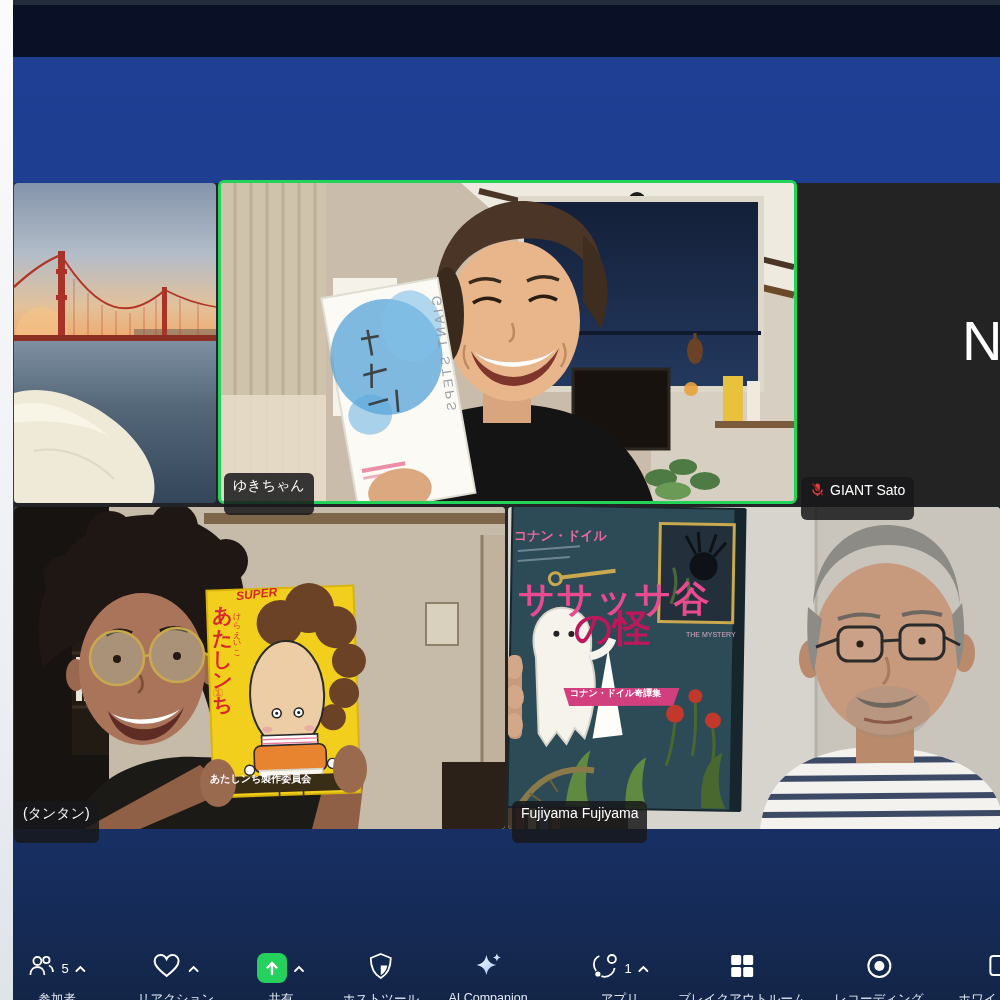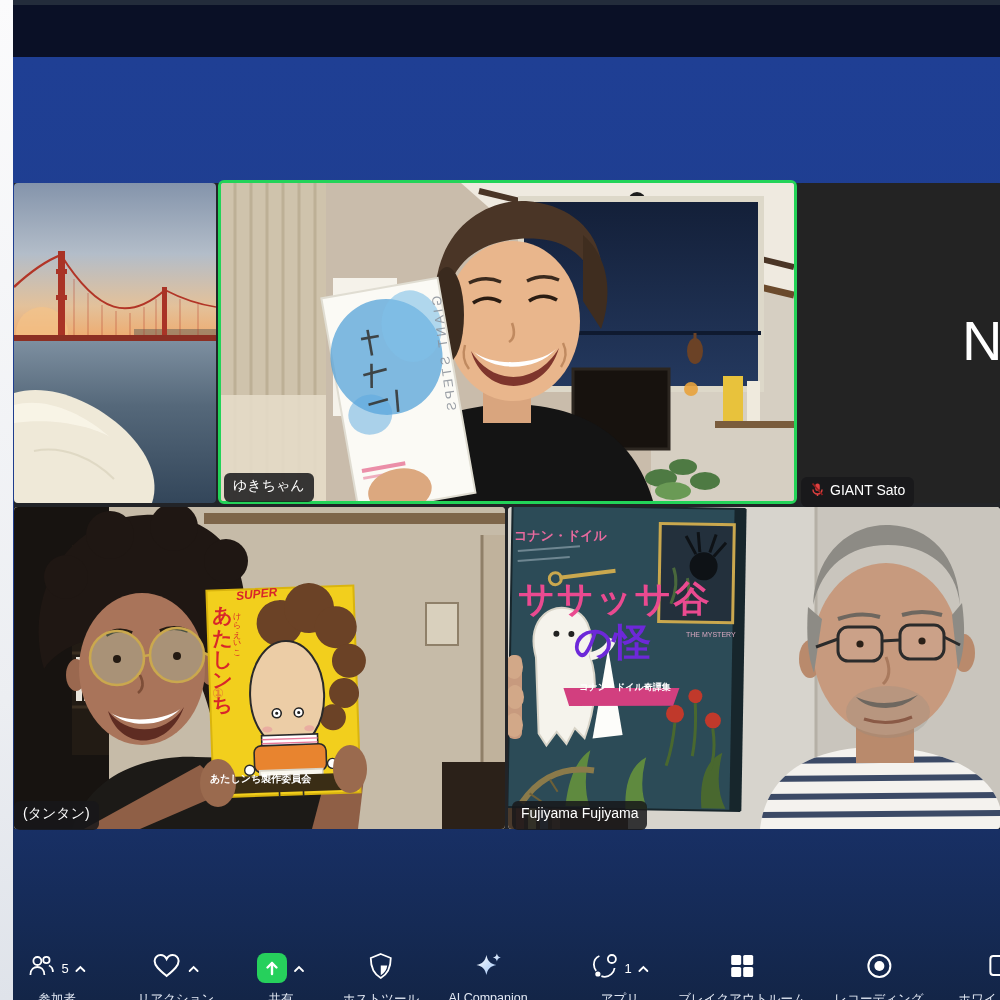--- a/index.html
+++ b/index.html
@@ -8,21 +8,21 @@
   .left-strip{position:absolute;left:0;top:0;width:13px;height:1000px;background:linear-gradient(180deg,#fbfbfc,#eceef2 70%,#dfe3ea);}
   .win-top1{position:absolute;left:13px;top:0;right:0;height:5px;background:#232c3b;}
   .win-titlebar{position:absolute;left:13px;top:5px;right:0;height:52px;background:#0a1026;}
   .backdrop{position:absolute;left:13px;top:57px;right:0;bottom:0;
             background:linear-gradient(180deg,#1f3f94 0%,#1e3c8a 55%,#1b3574 72%,#152a55 92%,#132547 100%);}
   .grid-bg{position:absolute;left:14px;top:183px;width:986px;height:646px;background:#222428;}
   .tile{position:absolute;overflow:hidden;border-radius:4px;background:#1c1c1c;}
   .tile svg{display:block;}
   .tile-active{border:3px solid #23d359;box-sizing:border-box;border-radius:6px;}
   .name-tag{position:absolute;display:flex;align-items:center;gap:5px;background:rgba(24,24,26,.85);
-            color:#fff;font-size:14px;line-height:1;padding:5px 9px 10px;border-radius:6px;white-space:nowrap;z-index:6;}
+            color:#fff;font-size:14px;line-height:1;padding:5px 9px 23px;border-radius:6px;white-space:nowrap;z-index:6;}
   .initial-n{position:absolute;left:962px;top:308px;color:#fff;font-size:56px;font-weight:400;z-index:5;}
   
   .v-text{writing-mode:vertical-rl;text-orientation:upright;position:absolute;white-space:nowrap;}
   .yuki-booktext{position:absolute;left:221px;top:112px;height:195px;writing-mode:vertical-rl;
                  transform:scaleX(-1) rotate(8deg);color:#8a9099;font-size:13px;letter-spacing:3px;opacity:.85;}
   .book-rot{position:absolute;inset:0;pointer-events:none;}
   
   .toolbar{position:absolute;left:13px;right:0;top:930px;height:70px;z-index:8;}
   .tb-item{position:absolute;top:20px;display:flex;flex-direction:column;align-items:center;transform:translateX(-50%);cursor:pointer;}
   .tb-row{display:flex;align-items:center;gap:6px;height:36px;}
@@ -336,23 +336,23 @@
         <path d="M56,182 L172,180 L166,198 L62,200 Z" fill="#d23f7f"></path>
       </g>
       <rect x="0" y="148" width="14" height="84" fill="#c79a7e" rx="6"></rect>
       <ellipse cx="6" cy="160" rx="9" ry="12" fill="#d2a888"></ellipse>
         <ellipse cx="7" cy="190" rx="9" ry="12" fill="#d2a888"></ellipse>
         <ellipse cx="6" cy="218" rx="9" ry="12" fill="#d2a888"></ellipse>
     </svg>
     <div class="book-rot">
       <div style="position:absolute;left:6px;top:20px;font-size:13px;color:#e86a9e;font-weight:bold">コナン・ドイル</div>
       <div style="position:absolute;left:10px;top:68px;font-size:36px;font-weight:bold;color:#ea4a90;letter-spacing:2px">ササッサ谷</div>
-      <div style="position:absolute;left:66px;top:110px;font-size:38px;font-weight:bold;color:#6d28d9">の怪</div>
+      <div style="position:absolute;left:66px;top:96px;font-size:38px;font-weight:bold;color:#be185d">の怪</div>
       <div style="position:absolute;left:178px;top:124px;font-size:7px;color:#d8a8c0">THE MYSTERY</div>
-      <div style="position:absolute;left:62px;top:174px;width:110px;text-align:center;font-size:9px;font-weight:bold;color:#fff">コナン・ドイル奇譚集</div>
+      <div style="position:absolute;left:62px;top:180px;width:110px;font-size:9px;font-weight:bold;color:#fff">コナン・ドイル奇譚集</div>
     </div>
   </div>
 
   <div class="name-tag" style="left:224px;top:473px">
     <span>ゆきちゃん</span>
   </div>
   <div class="name-tag" style="left:801px;top:477px">
     <span style="display:inline-flex">
       <svg width="15" height="15" viewBox="0 0 15 15">
         <rect x="5.2" y="1.5" width="4.6" height="7.5" rx="2.3" fill="#e04040"></rect>

